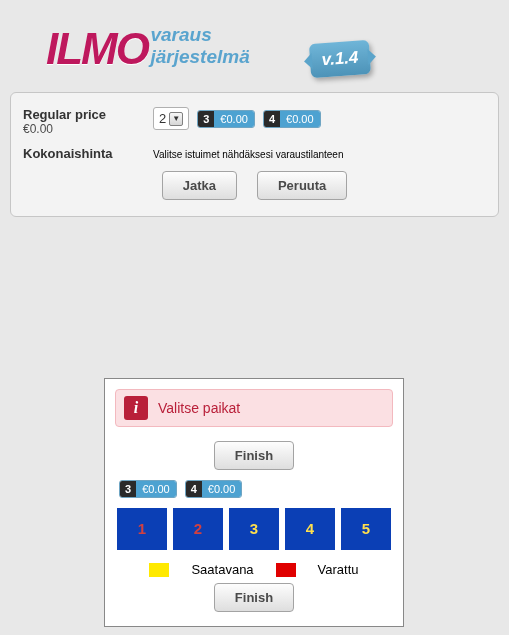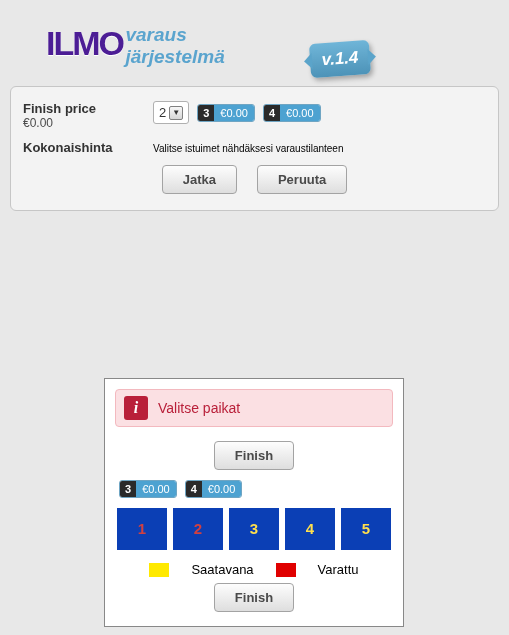--- a/index.html
+++ b/index.html
@@ -1,19 +1,19 @@
 <!DOCTYPE html>
 <html><head>
 <meta charset="utf-8">
 <style>
   *{box-sizing:border-box;margin:0;padding:0;font-family:Arial,Helvetica,sans-serif}
   body{background:#e8e8e8;width:509px;height:635px;overflow:hidden}
   .page{padding:10px}
   .logo{padding:14px 8px 14px 36px;position:relative}
-  .logo-main{font-family:"Arial Black",Arial,sans-serif;font-size:34px;font-weight:900;color:#4c1d95;letter-spacing:-2px;display:inline-block;vertical-align:top;text-shadow:0 1px 0 #fff}
+  .logo-main{font-family:"Arial Black",Arial,sans-serif;font-size:44px;font-style:italic;font-weight:900;color:#be185d;letter-spacing:-2px;display:inline-block;vertical-align:top;text-shadow:0 1px 0 #fff}
   .logo-sub{display:inline-block;margin-left:-2px;vertical-align:top;margin-top:0}
   .logo-sub div{font-family:Verdana,Arial,sans-serif;font-size:19px;font-style:italic;font-weight:bold;color:#5aa4ce;line-height:22px}
   .badge{position:absolute;left:300px;top:32px;width:60px;height:34px;background:linear-gradient(#6fb5d8,#4d93b8);border-radius:6px;transform:rotate(-4deg);box-shadow:2px 3px 5px rgba(0,0,0,.3);text-align:center;line-height:34px;color:#fff;font-weight:bold;font-style:italic;font-size:17px}
   .badge::before,.badge::after{content:"";position:absolute;width:0;height:0}
   .badge::before{left:-6px;top:9px;border-top:8px solid transparent;border-bottom:8px solid transparent;border-right:8px solid #5ba4ca}
   .badge::after{right:-6px;top:9px;border-top:8px solid transparent;border-bottom:8px solid transparent;border-left:8px solid #5ba4ca}
   .panel{background:#f3f3f3;border:1px solid #c6c6c6;border-radius:6px;padding:14px 12px 16px;margin-top:4px}
   .row{display:flex;align-items:flex-start;margin-bottom:10px}
   .lbl{width:130px;font-size:13px;font-weight:bold;color:#333}
   .lbl .sub{display:block;font-weight:normal;font-size:12px;color:#4a4a4a}
@@ -50,21 +50,21 @@
     <span class="logo-sub">
       <div>varaus</div>
       <div>järjestelmä</div>
     </span>
     <span class="badge">v.1.4</span>
   </div>
 
   <div class="panel">
     <div class="row">
       <div class="lbl">
-        <span>Finish price</span>
+        <span>Regular price</span>
         <span class="sub">€0.00</span>
       </div>
       <div class="ctrl">
         <span class="qty">
           <span>2</span>
           <span class="arrow">▼</span>
         </span>
         <span id="panel-chips" style="display: inline-flex; gap: 8px;">
             <span class="chip">
               <span class="n">3</span>

